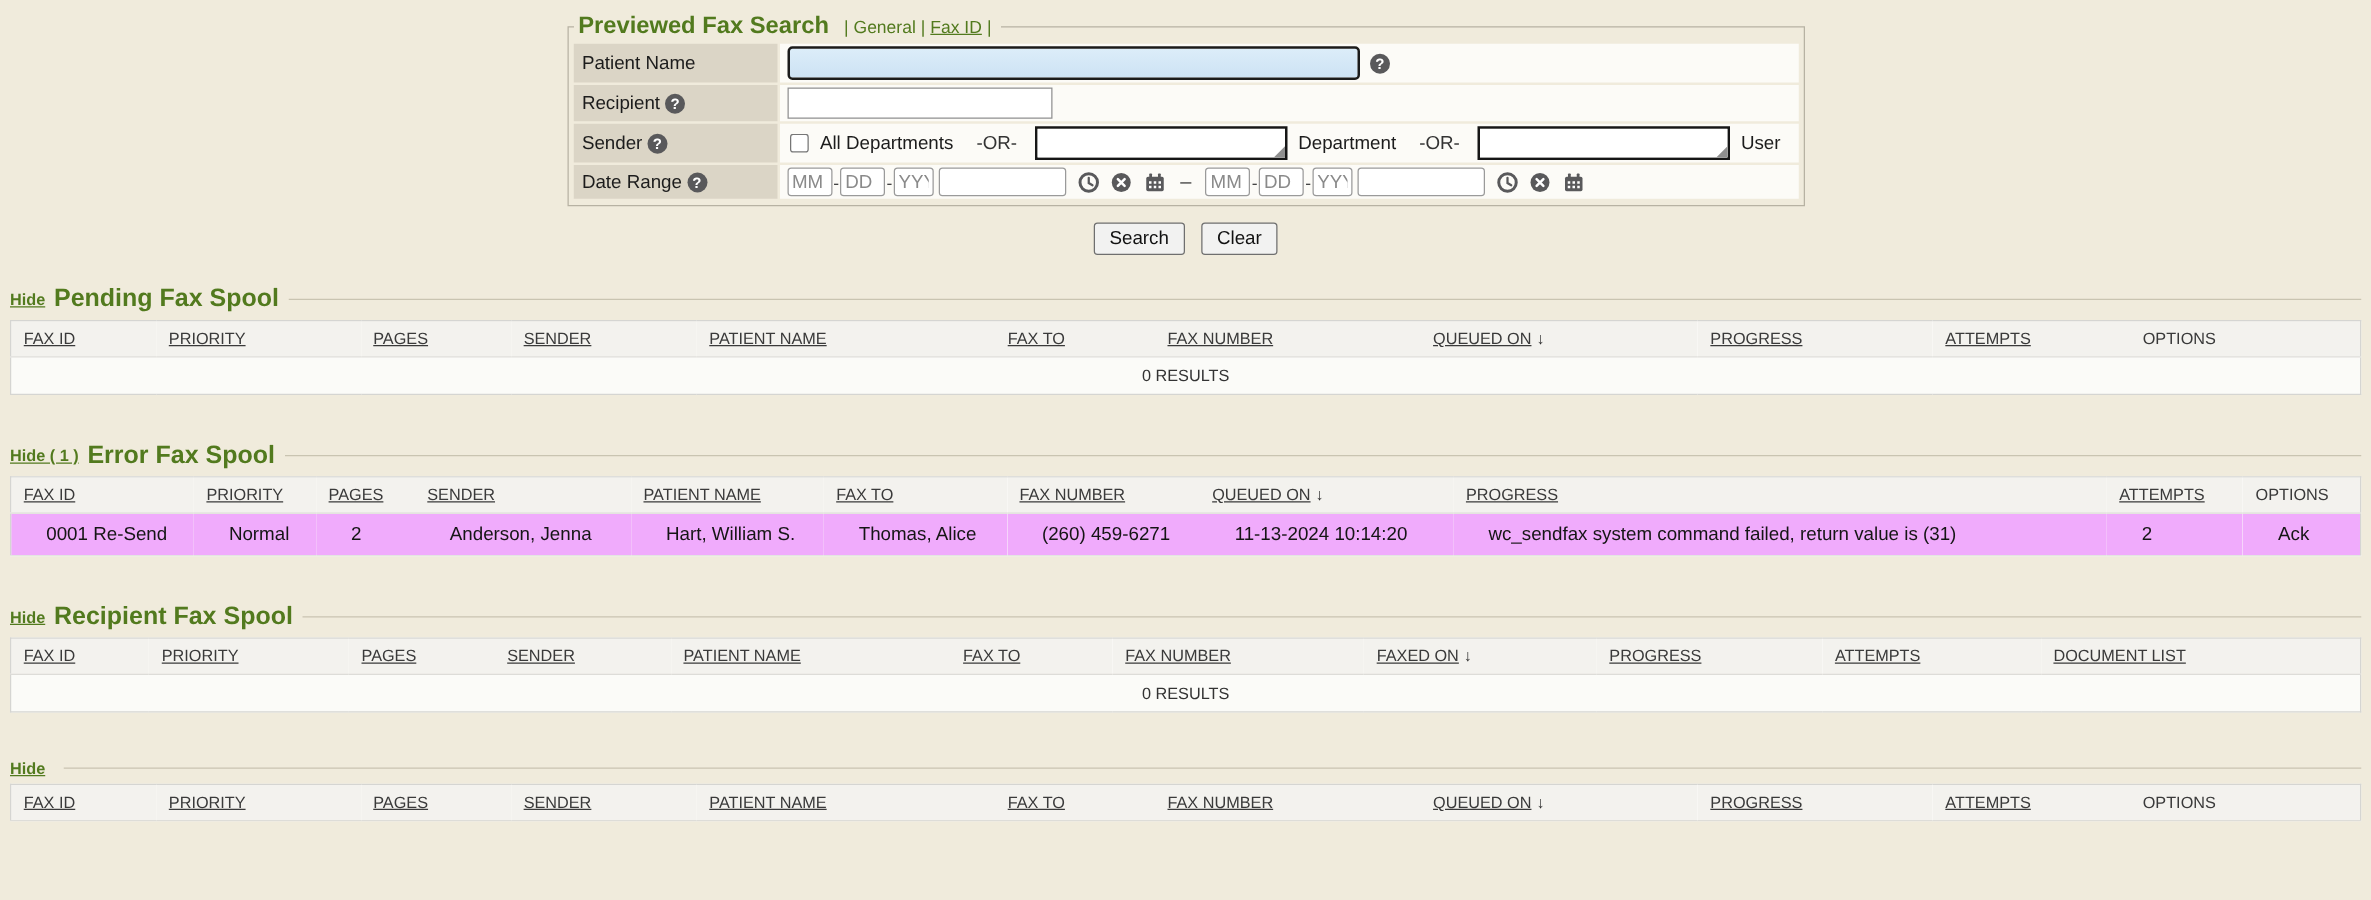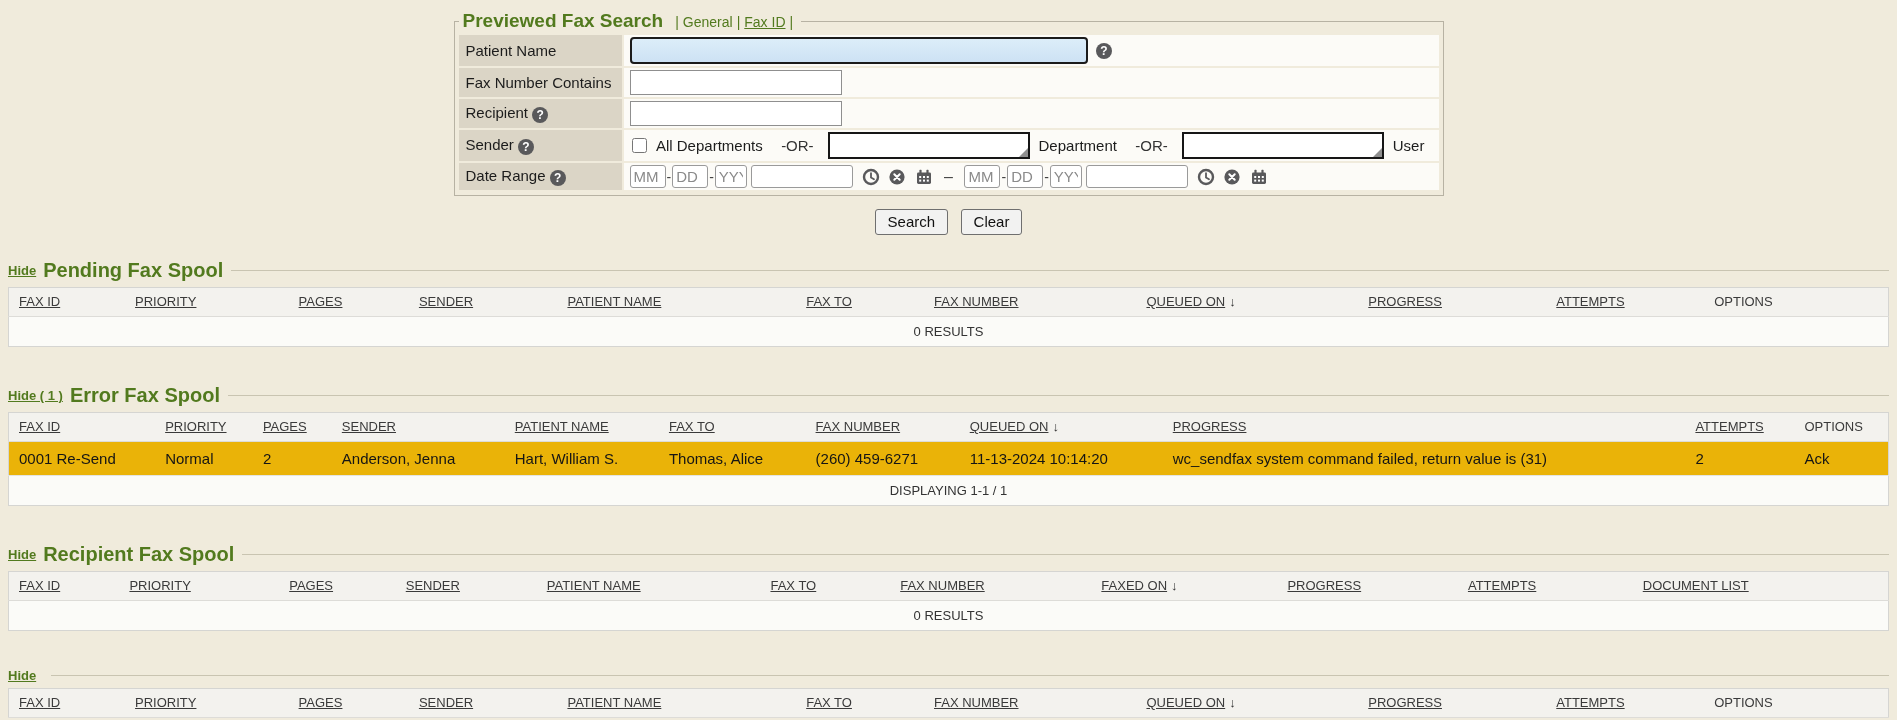--- a/index.html
+++ b/index.html
@@ -111,22 +111,22 @@
   .spool-table th {
     background:#f3f2ee; border-bottom:1px solid #dddcd8;
     font-weight:normal; font-size:13px; color:#3a3a3a;
     text-align:left; padding:6px 8px 7px 10px; white-space:nowrap;
     overflow:hidden;
   }
   .spool-table th .col-link { text-decoration:underline; cursor:pointer; }
   .spool-table th .col-plain { text-decoration:none; }
   .sort-arrow { font-weight:bold; color:#2e2e2e; margin-left:4px; font-size:13px; }
   .spool-table td {
-    font-size:15px; color:#151515; padding:8px 8px 8px 10px;
-    background:#eab308; white-space:nowrap; overflow:hidden;
+    font-size:15px; color:#151515; padding:8px 8px 8px 28px;
+    background:#f0abfc; white-space:nowrap; overflow:hidden;
   }
   .spool-table tr.data-row td { border-bottom:1px solid #e4e4e1; }
   .spool-table td.status-cell {
     text-align:center; font-size:13px; color:#333;
     background:#fbfbf8; padding:7px 8px;
   }
 
   
   .sec-pending col:nth-child(1), .sec-previewed col:nth-child(1){width:6.2%}
   .sec-pending col:nth-child(2), .sec-previewed col:nth-child(2){width:8.7%}
@@ -168,26 +168,20 @@
   <legend class="search-legend">
     <span>Previewed Fax Search</span><span class="tabs"><span class="pipe">|</span><span class="tab-plain">General</span><span class="pipe">|</span><span class="tab-link">Fax ID</span><span class="pipe">|</span></span>
   </legend>
   <table class="form-table">
     <tbody>
         <tr>
       <td class="label-cell">Patient Name</td>
       <td class="field-cell">
         <input type="text" class="patient-input" value="" style="">
         <span class="help-icon">?</span>
-      </td>
-    </tr>
-    <tr>
-      <td class="label-cell">Fax Number Contains</td>
-      <td class="field-cell">
-        <input type="text" class="plain-input" value="" style="">
       </td>
     </tr>
     <tr>
       <td class="label-cell">
         <span>Recipient</span><span class="help-icon">?</span>
       </td>
       <td class="field-cell">
         <input type="text" class="plain-input" value="" style="">
       </td>
     </tr>
@@ -354,23 +348,20 @@
             <td>2</td>
             <td>Anderson, Jenna</td>
             <td>Hart, William S.</td>
             <td>Thomas, Alice</td>
             <td>(260) 459-6271</td>
             <td>11-13-2024 10:14:20</td>
             <td>wc_sendfax system command failed, return value is (31)</td>
             <td>2</td>
             <td>Ack</td>
           </tr>
-          <tr>
-            <td colspan="11" class="status-cell">DISPLAYING 1-1 / 1</td>
-          </tr>
         </tbody>
     </table>
   </section>
     <section class="spool-section sec-completed">
     <div class="section-head">
       <a href="#" class="hide-link">Hide</a>
       <span class="section-title">Recipient Fax Spool</span>
       <span class="head-rule"></span>
     </div>
     <table class="spool-table">

